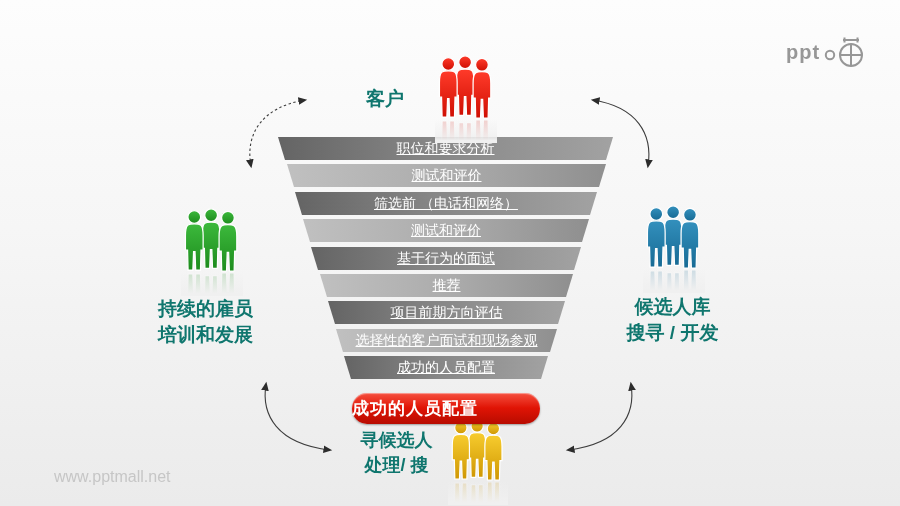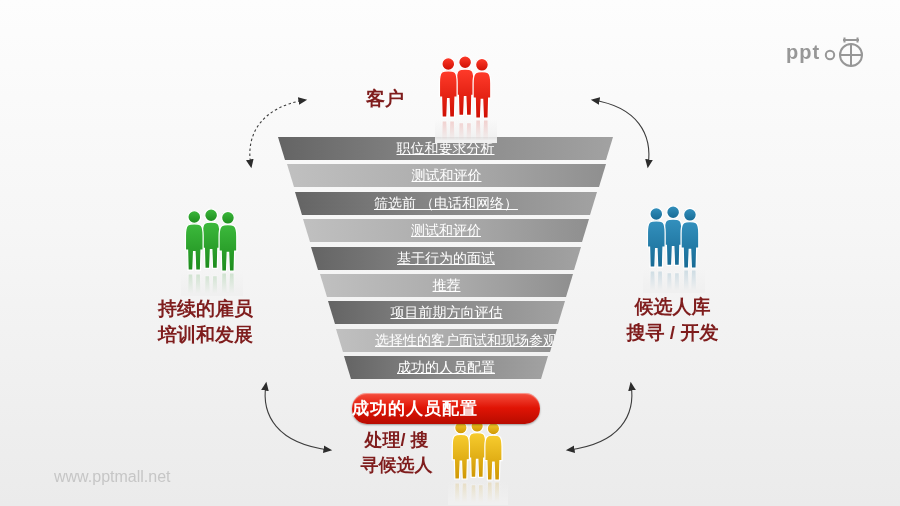--- a/index.html
+++ b/index.html
@@ -32,21 +32,21 @@
 
   
   .people{position:absolute;display:flex;flex-direction:column;align-items:center;}
   .reflection{height:24px;overflow:hidden;position:relative;width:100%;}
   .reflection svg{transform:scaleY(-1);opacity:.18;display:block;}
   .reflection::after{content:'';position:absolute;inset:0;
     background:linear-gradient(to bottom,rgba(241,241,241,0) 0%,#f0f0f0 90%);}
 
   
   .node-label{
-    position:absolute;color:#7f1d1d;font-weight:600;font-size:19px;
+    position:absolute;color:#0f766e;font-weight:600;font-size:19px;
     line-height:1.38;text-align:center;white-space:nowrap;
   }
 
   
   #arrows{position:absolute;left:0;top:0;z-index:2;pointer-events:none;}
 
   
   .logo{position:absolute;left:786px;top:36px;display:flex;align-items:center;gap:3px;}
   .logo .logo-text{color:#979797;font-size:20px;font-weight:bold;letter-spacing:1px;line-height:1;}
   .watermark{position:absolute;left:54px;top:468px;color:#c6c6c6;font-size:16px;}
@@ -80,21 +80,21 @@
 </svg>
 
 <div>
   <div class="funnel-step step-dark" style="left:278px;top:137px;width:335px;">职位和要求分析</div>
   <div class="funnel-step step-light" style="left:287px;top:164px;width:319px;">测试和评价</div>
   <div class="funnel-step step-dark" style="left:295px;top:192px;width:302px;">筛选前 （电话和网络）</div>
   <div class="funnel-step step-light" style="left:303px;top:219px;width:286px;">测试和评价</div>
   <div class="funnel-step step-dark" style="left:311px;top:247px;width:270px;">基于行为的面试</div>
   <div class="funnel-step step-light" style="left:320px;top:274px;width:253px;">推荐</div>
   <div class="funnel-step step-dark" style="left:328px;top:301px;width:237px;">项目前期方向评估</div>
-  <div class="funnel-step step-light" style="left:336px;top:329px;width:221px;text-align:right;">选择性的客户面试和现场参观</div>
+  <div class="funnel-step step-light" style="left:336px;top:329px;width:221px;">选择性的客户面试和现场参观</div>
   <div class="funnel-step step-dark" style="left:344px;top:356px;width:204px;">成功的人员配置</div>
   <div class="result-bar">成功的人员配置</div>
 </div>
 
 <div class="people" style="left:435px;top:55px;width:62px;z-index:1;">
   <svg width="62" height="64" viewBox="0 0 70 72" fill="url(#gradRed)" stroke="#ffffff" stroke-width="1.4">
     <use href="#person" transform="translate(19,0)"></use>
     <use href="#person" transform="translate(0,2)"></use>
     <use href="#person" transform="translate(38,3)"></use>
   </svg>
@@ -154,22 +154,22 @@
   </svg>
 <div class="reflection">
       <svg width="60" height="62" viewBox="0 0 70 72" fill="url(#gradGold)" stroke="#ffffff" stroke-width="1.4">
     <use href="#person" transform="translate(19,0)"></use>
     <use href="#person" transform="translate(0,2)"></use>
     <use href="#person" transform="translate(38,3)"></use>
   </svg>
     </div>
   </div>
 <div class="node-label" style="left:349px;top:428px;width:95px;font-size:18px;">
+  <div>寻候选人</div>
   <div>处理/ 搜</div>
-  <div>寻候选人</div>
 </div>
 
 <svg id="arrows" width="900" height="506" viewBox="0 0 900 506">
   <defs>
     <marker id="ahE" orient="auto" markerWidth="9" markerHeight="8" refX="6" refY="3.5">
       <path d="M0 0 L8 3.5 L0 7 Z" fill="#2c2c2c"></path>
     </marker>
     <marker id="ahS" orient="auto-start-reverse" markerWidth="9" markerHeight="8" refX="6" refY="3.5">
       <path d="M0 0 L8 3.5 L0 7 Z" fill="#2c2c2c"></path>
     </marker>

